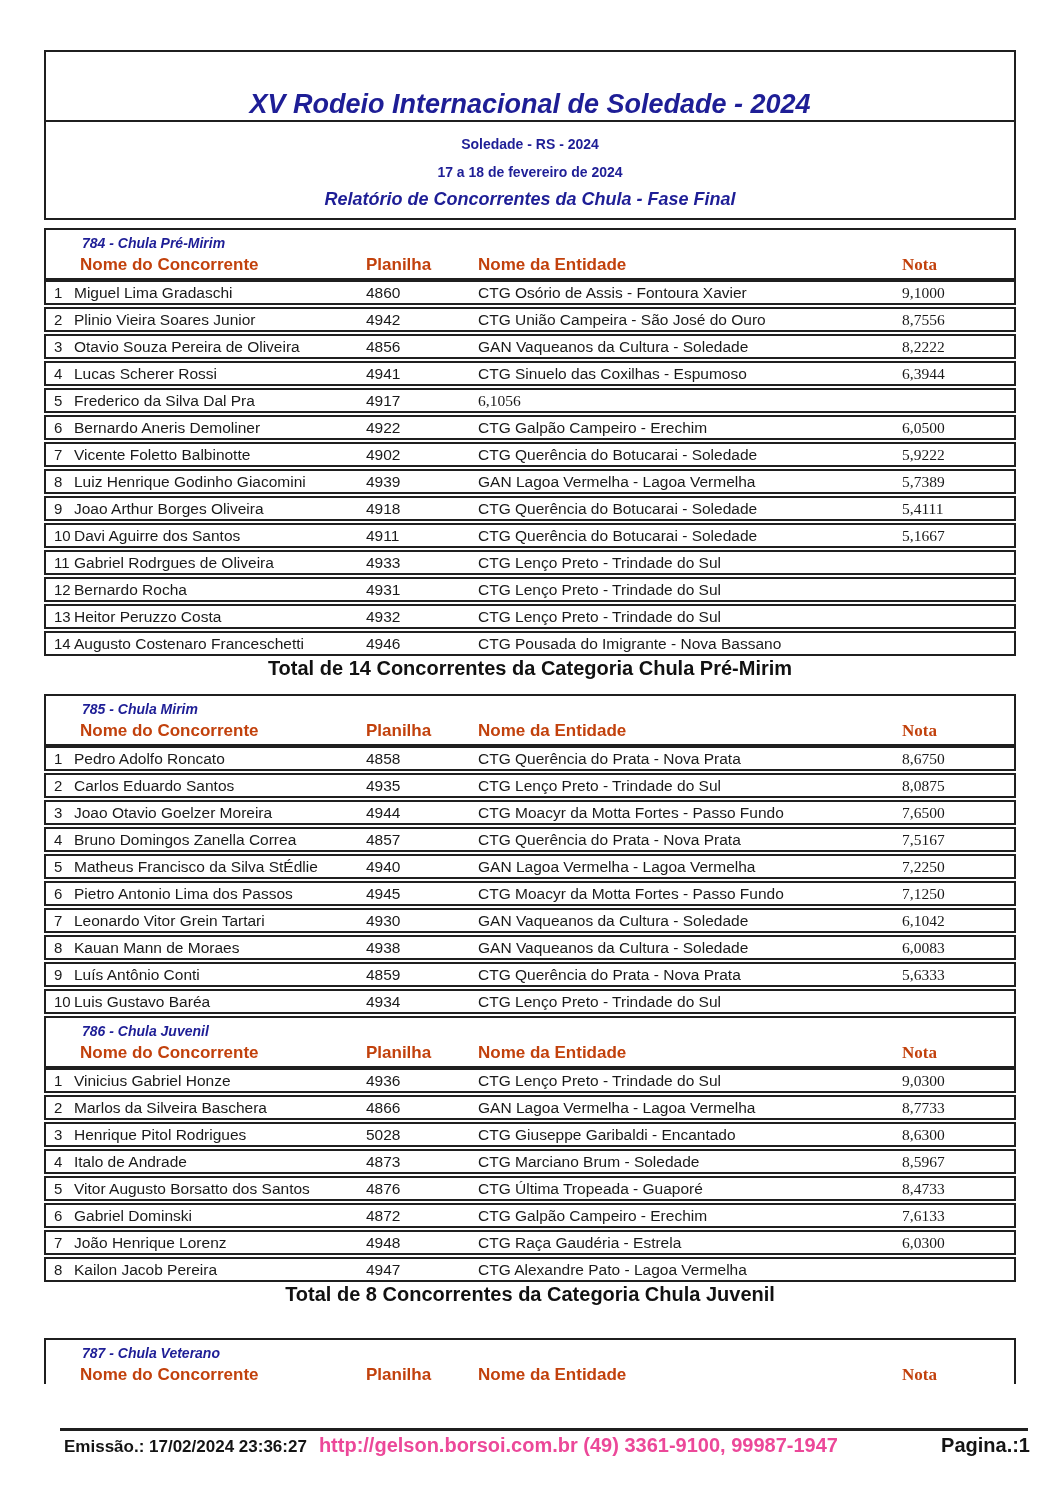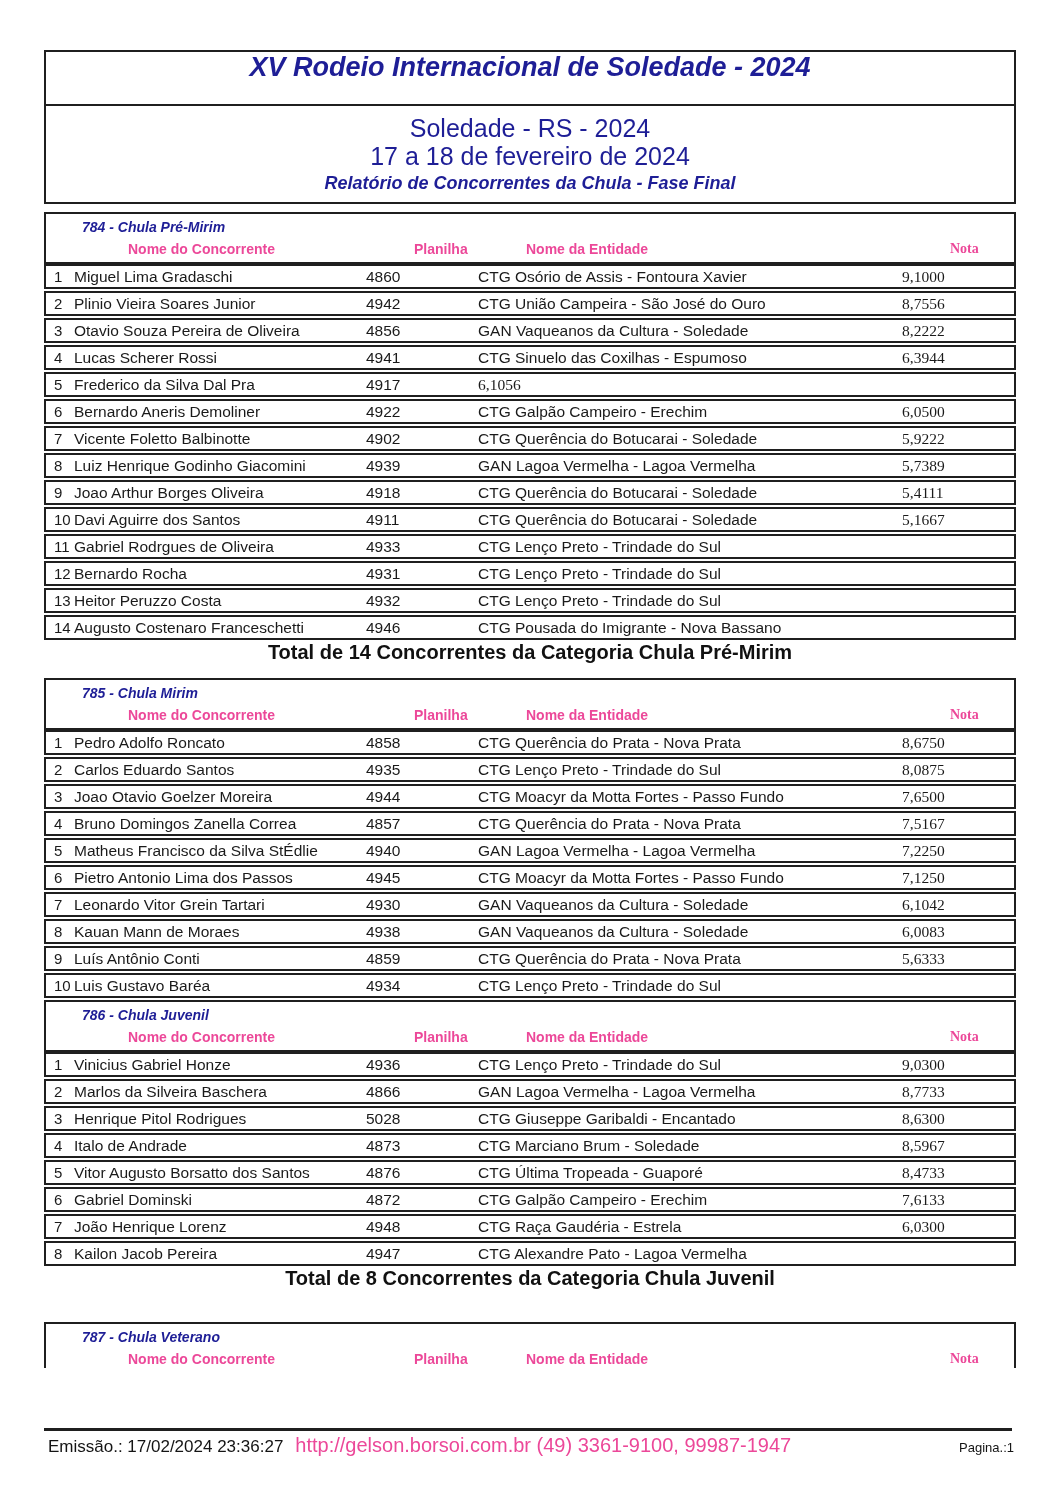--- a/index.html
+++ b/index.html
@@ -3,49 +3,49 @@
 <meta charset="utf-8">
 <style>
   html,body{margin:0;padding:0;}
   body{
     width:1061px;height:1500px;position:relative;background:#ffffff;overflow:hidden;
     font-family:"Liberation Sans","DejaVu Sans",sans-serif;color:#1a1a1a;
     --navy:#1e1e96;--border:#1f1f1f;
   }
   .page{position:absolute;left:44px;top:50px;width:972px;}
   .box{border:2px solid var(--border);box-sizing:border-box;}
-  .title-box{height:56px;display:flex;align-items:flex-start;justify-content:center;}
+  .title-box{height:72px;display:flex;align-items:flex-end;justify-content:center;}
   .main-title{font-size:27px;font-weight:bold;font-style:italic;color:var(--navy);}
   .subtitle-box{margin-top:-2px;text-align:center;padding:8px 0 6px 0;}
-  .sub-line1,.sub-line2{font-size:25px;font-weight:normal;color:var(--navy);line-height:28px;}
+  .sub-line1,.sub-line2{font-size:14px;font-weight:bold;color:var(--navy);line-height:28px;}
   .sub-line3{font-size:18px;font-weight:bold;font-style:italic;color:var(--navy);line-height:26px;}
   #sections .category:first-child{margin-top:8px;}
   .cat-box{border:2px solid var(--border);box-sizing:border-box;padding:2px 0 2px 0;}
   .cat-title{font-size:14px;font-weight:bold;font-style:italic;color:var(--navy);
              line-height:22px;margin-left:36px;}
   .grid{display:grid;grid-template-columns:20px 292px 88px 24px auto 92px;
         padding:0 20px 0 8px;align-items:center;}
   .cat-headers{line-height:22px;}
-  .th{font-size:14px;font-weight:bold;color:#ec4899;margin-left:48px;}
+  .th{font-size:17px;font-weight:bold;color:#c2410c;}
   .h-name{padding-left:6px;}
   .h-sheet,.c-sheet{text-align:left;}
   .h-score,.c-score{text-align:left;font-family:Liberation Serif, serif;}
   .row{border:2px solid var(--border);box-sizing:border-box;height:25px;margin-bottom:2px;
        font-size:15.5px;line-height:21px;}
   .c-rank{font-size:15px;}
   .cat-total{text-align:center;font-size:20px;font-weight:bold;color:#111;
              line-height:20px;margin:2px 0 16px 0;}
   .category.truncated{margin-top:34px;}
   .category.truncated .cat-box{border-bottom:none;height:46px;overflow:hidden;}
-  .footer{position:absolute;left:44px;top:1428px;width:972px;}
+  .footer{position:absolute;left:60px;top:1428px;width:972px;font-weight:bold;}
   .footer-line{border-top:3px solid var(--border);width:968px;}
   .footer-row{display:flex;align-items:baseline;padding-top:3px;}
   .f-emission{font-size:17px;margin-left:4px;color:#141414;}
   .f-site{font-size:20px;margin-left:12px;color:#ec4899;}
-  .f-page{font-size:13px;margin-left:auto;margin-right:2px;color:#141414;}
+  .f-page{font-size:20px;margin-left:auto;margin-right:2px;color:#141414;}
 </style>
 </head>
 <body style="--navy: #1e1e96; --border: #1f1f1f;">
 
 <div class="page">
   <div class="box title-box">
     <div class="main-title">XV Rodeio Internacional de Soledade - 2024</div>
   </div>
   <div class="box subtitle-box">
     <div class="sub-line1">Soledade - RS - 2024</div>

